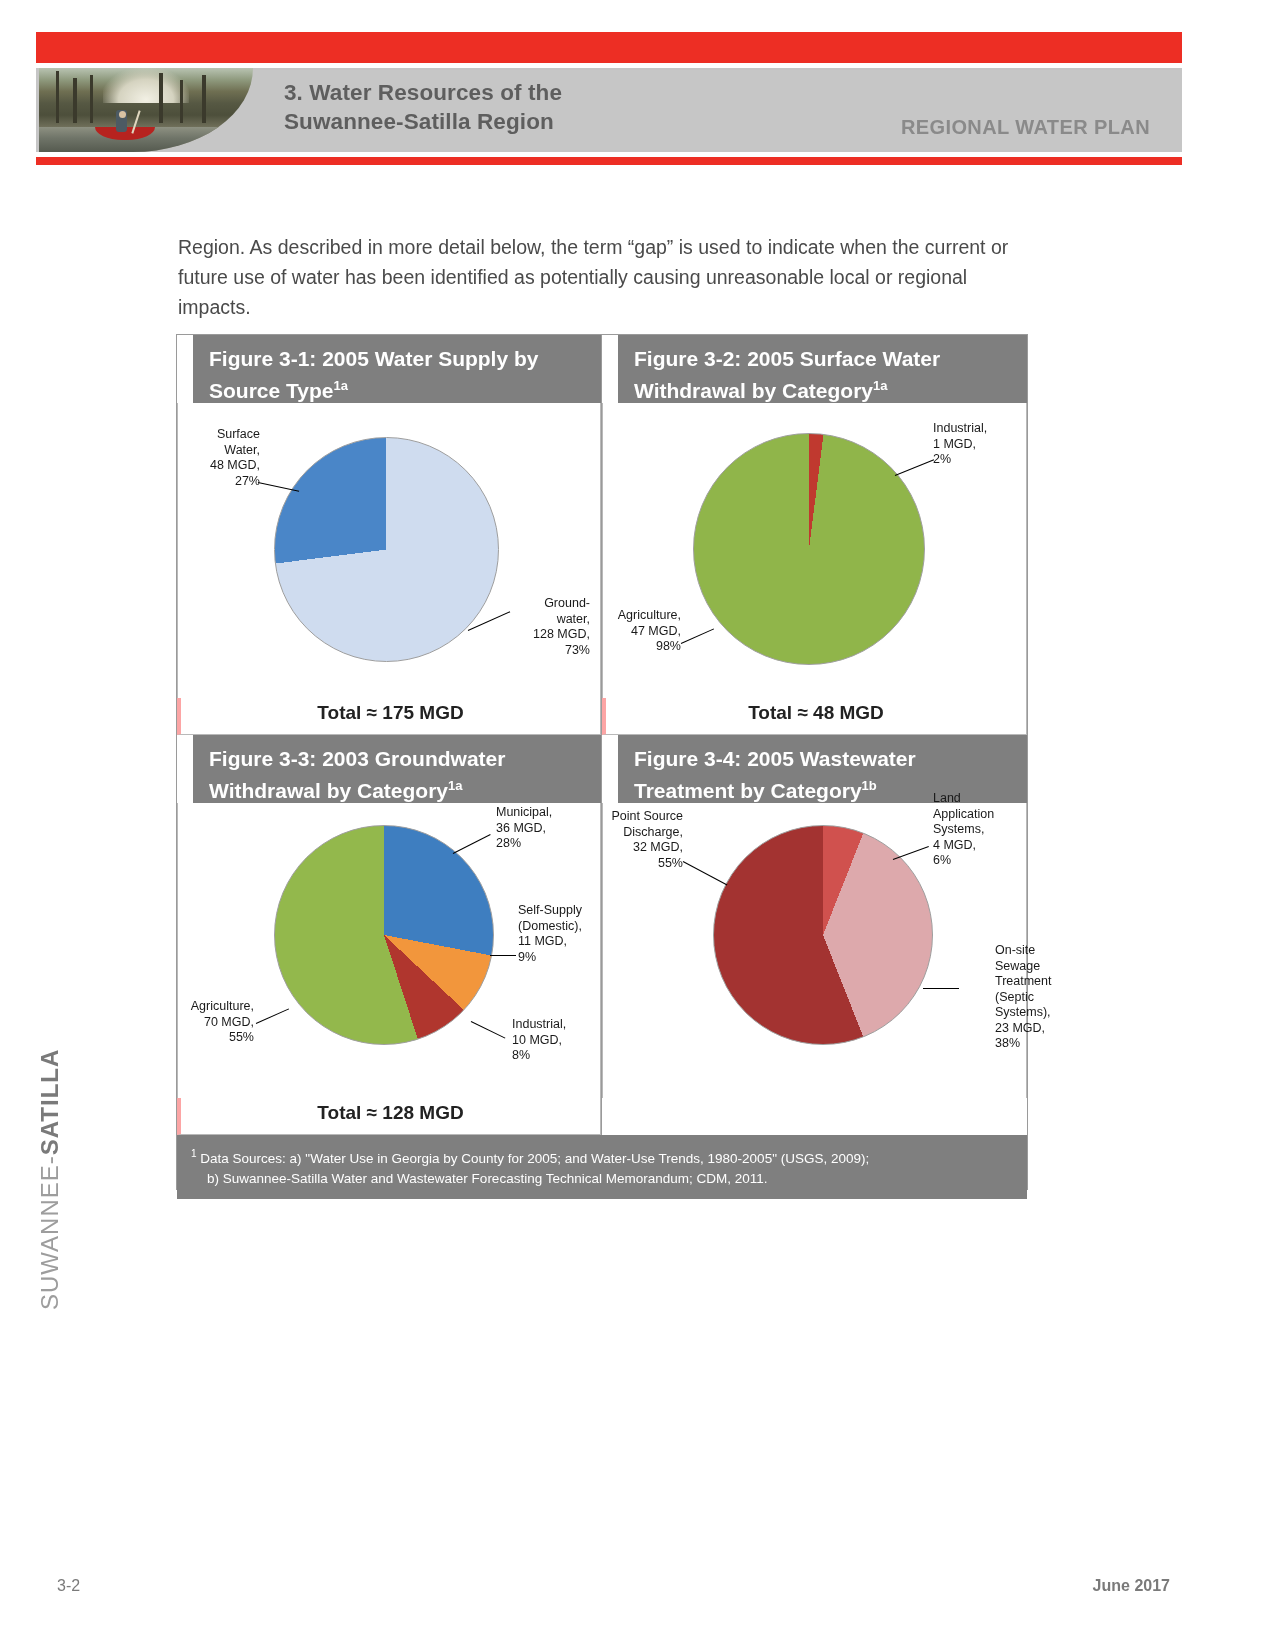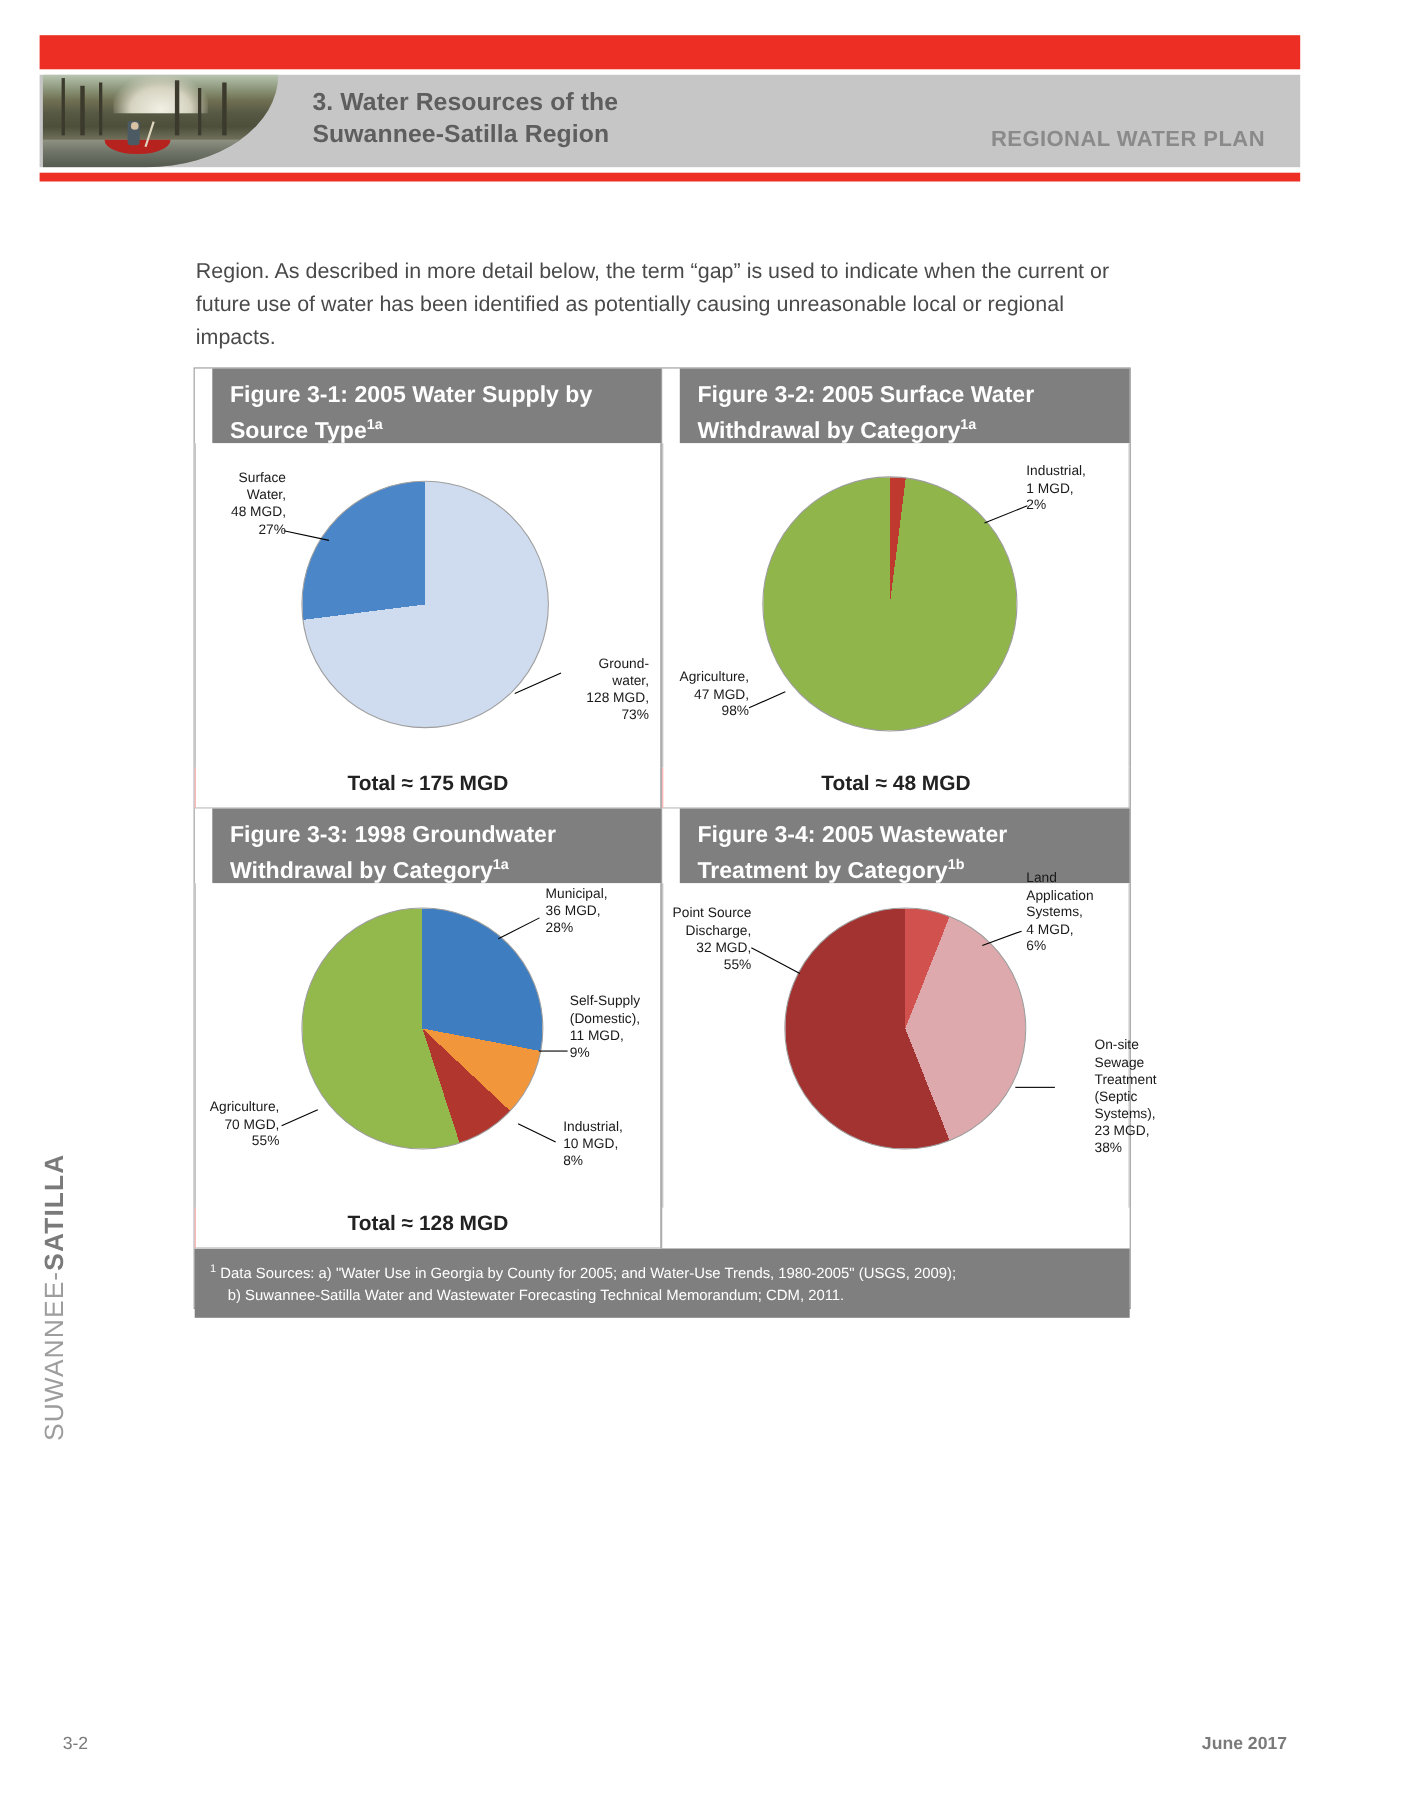--- a/index.html
+++ b/index.html
@@ -138,21 +138,21 @@
     border-left: 1px solid #b9b9b9;
     border-right: 1px solid #b9b9b9;
   }
   .fig-total {
     text-align: center;
     font-size: 19px;
     font-weight: bold;
     color: #222;
     padding: 4px 0 10px 0;
     background: #fff;
-    border-left: 1px solid #fca5a5;
+    border-left: 4px solid #fca5a5;
     border-right: 1px solid #b9b9b9;
     border-bottom: 1px solid #b9b9b9;
   }
   .pie {
     position: absolute;
     border-radius: 50%;
     border: 1px solid #9e9e9e;
   }
 
   .plabel {
@@ -280,21 +280,21 @@
 2%</div>
         <div class="plabel r" style="left:-8px; top:205px; width:86px;">Agriculture,
 47 MGD,
 98%</div>
       </div>
       <div class="fig-total">Total ≈ 48 MGD</div>
     </div>
 
     <div class="fig-cell rb">
       <div class="fig-head">
-        <span>Figure 3-3: 1998 Groundwater Withdrawal by Category</span><span class="sup">1a</span>
+        <span>Figure 3-3: 2003 Groundwater Withdrawal by Category</span><span class="sup">1a</span>
       </div>
       <div class="fig-body">
 
         <div class="pie" style="left:96px; top:22px; width:220px; height:220px;
                     background: conic-gradient(from 0deg,
                         #3E7EC0 0deg 100.8deg,
                         #F2963C 100.8deg 133.2deg,
                         #B0362E 133.2deg 162deg,
                         #93B84C 162deg 360deg);"></div>
         <div class="leader" style="left:275px; top:50px; width:42px; transform: rotate(-27deg);"></div>
@@ -325,21 +325,21 @@
       <div class="fig-body">
 
         <div class="pie" style="left:110px; top:22px; width:220px; height:220px;
                     background: conic-gradient(from 0deg,
                         #D0514E 0deg 21.6deg,
                         #DDA9AC 21.6deg 158.4deg,
                         #A33331 158.4deg 360deg);"></div>
         <div class="leader" style="left:80px; top:58px; width:50px; transform: rotate(28deg);"></div>
         <div class="leader" style="left:290px; top:56px; width:38px; transform: rotate(-20deg);"></div>
         <div class="leader" style="left:320px; top:185px; width:36px;"></div>
-        <div class="plabel r" style="left:-22px; top:20px; width:102px;">Point Source
+        <div class="plabel r" style="left:-22px; top:6px; width:102px;">Point Source
 Discharge,
 32 MGD,
 55%</div>
         <div class="plabel l" style="left:330px; top:-12px; width:88px;">Land
 Application
 Systems,
 4 MGD,
 6%</div>
         <div class="plabel l" style="left:352px; top:140px; width:74px;margin-left:40px;">On-site
 Sewage

